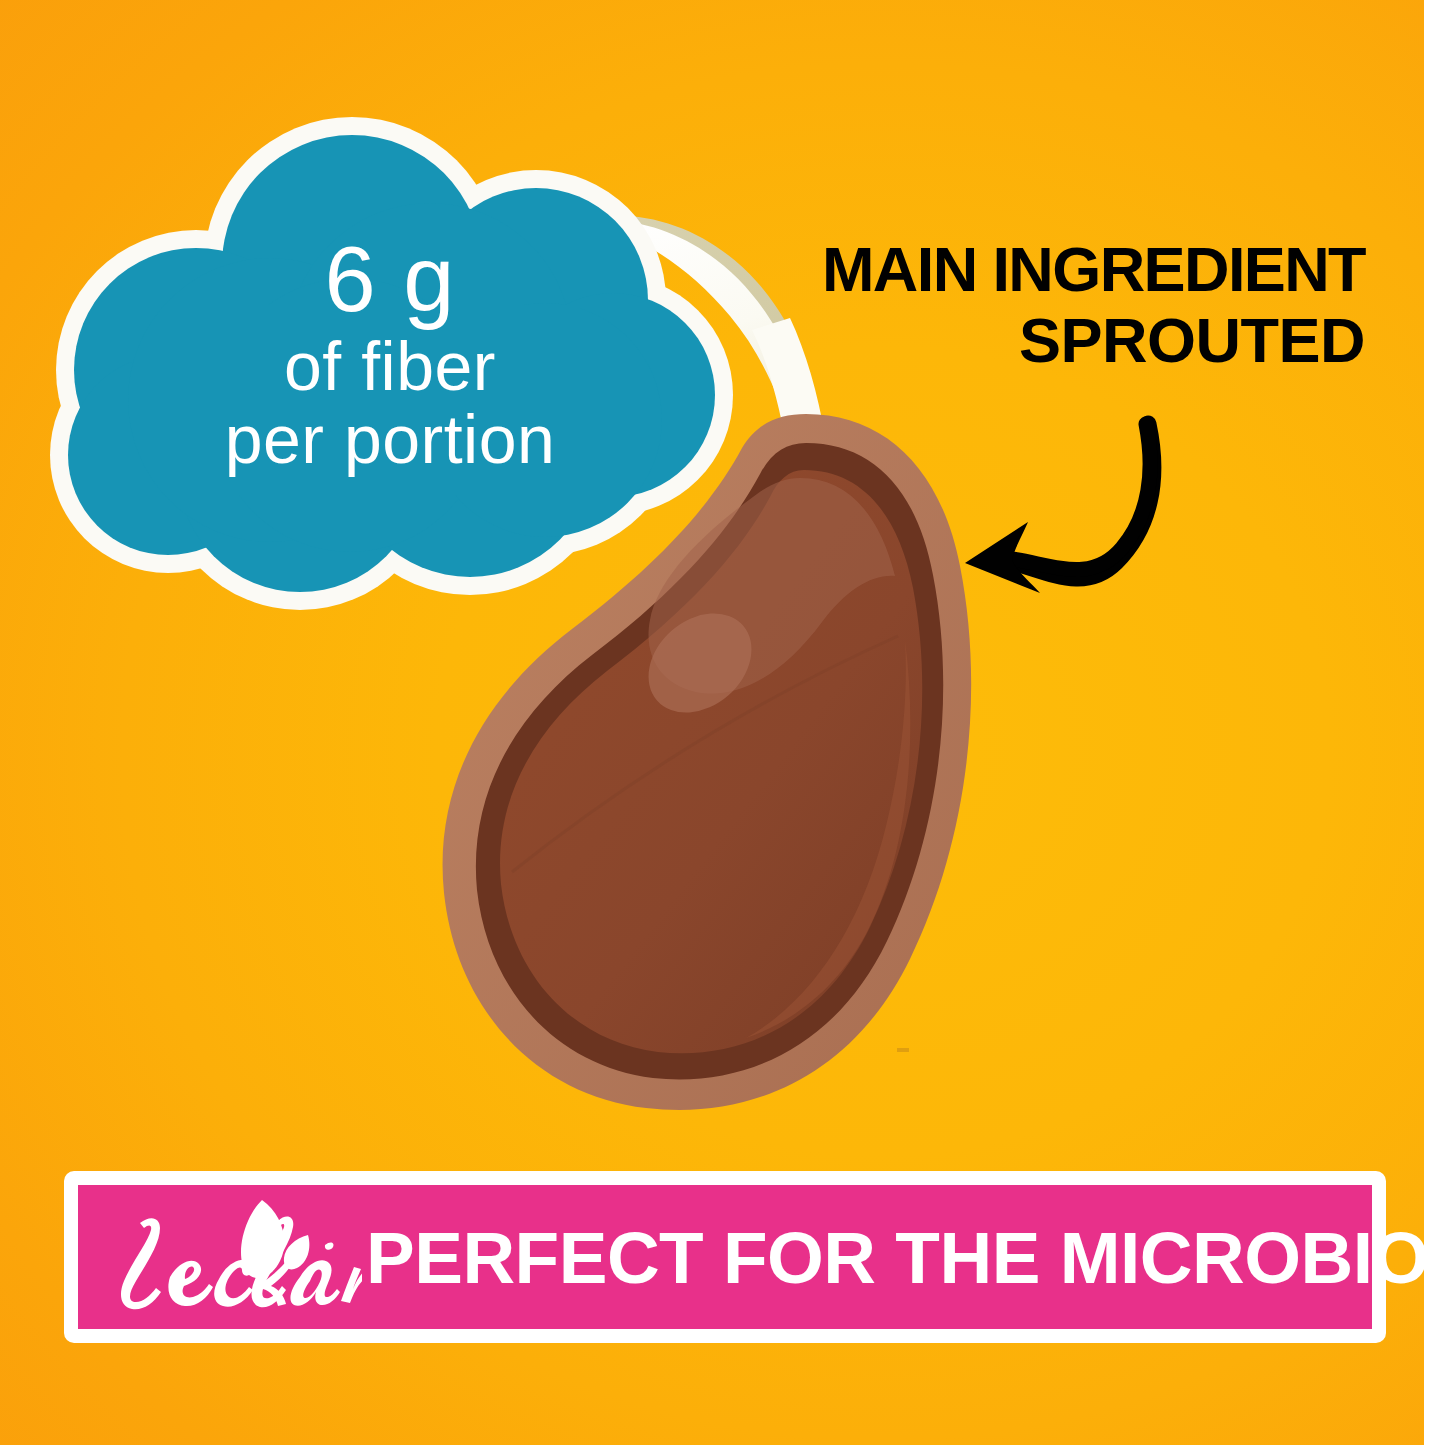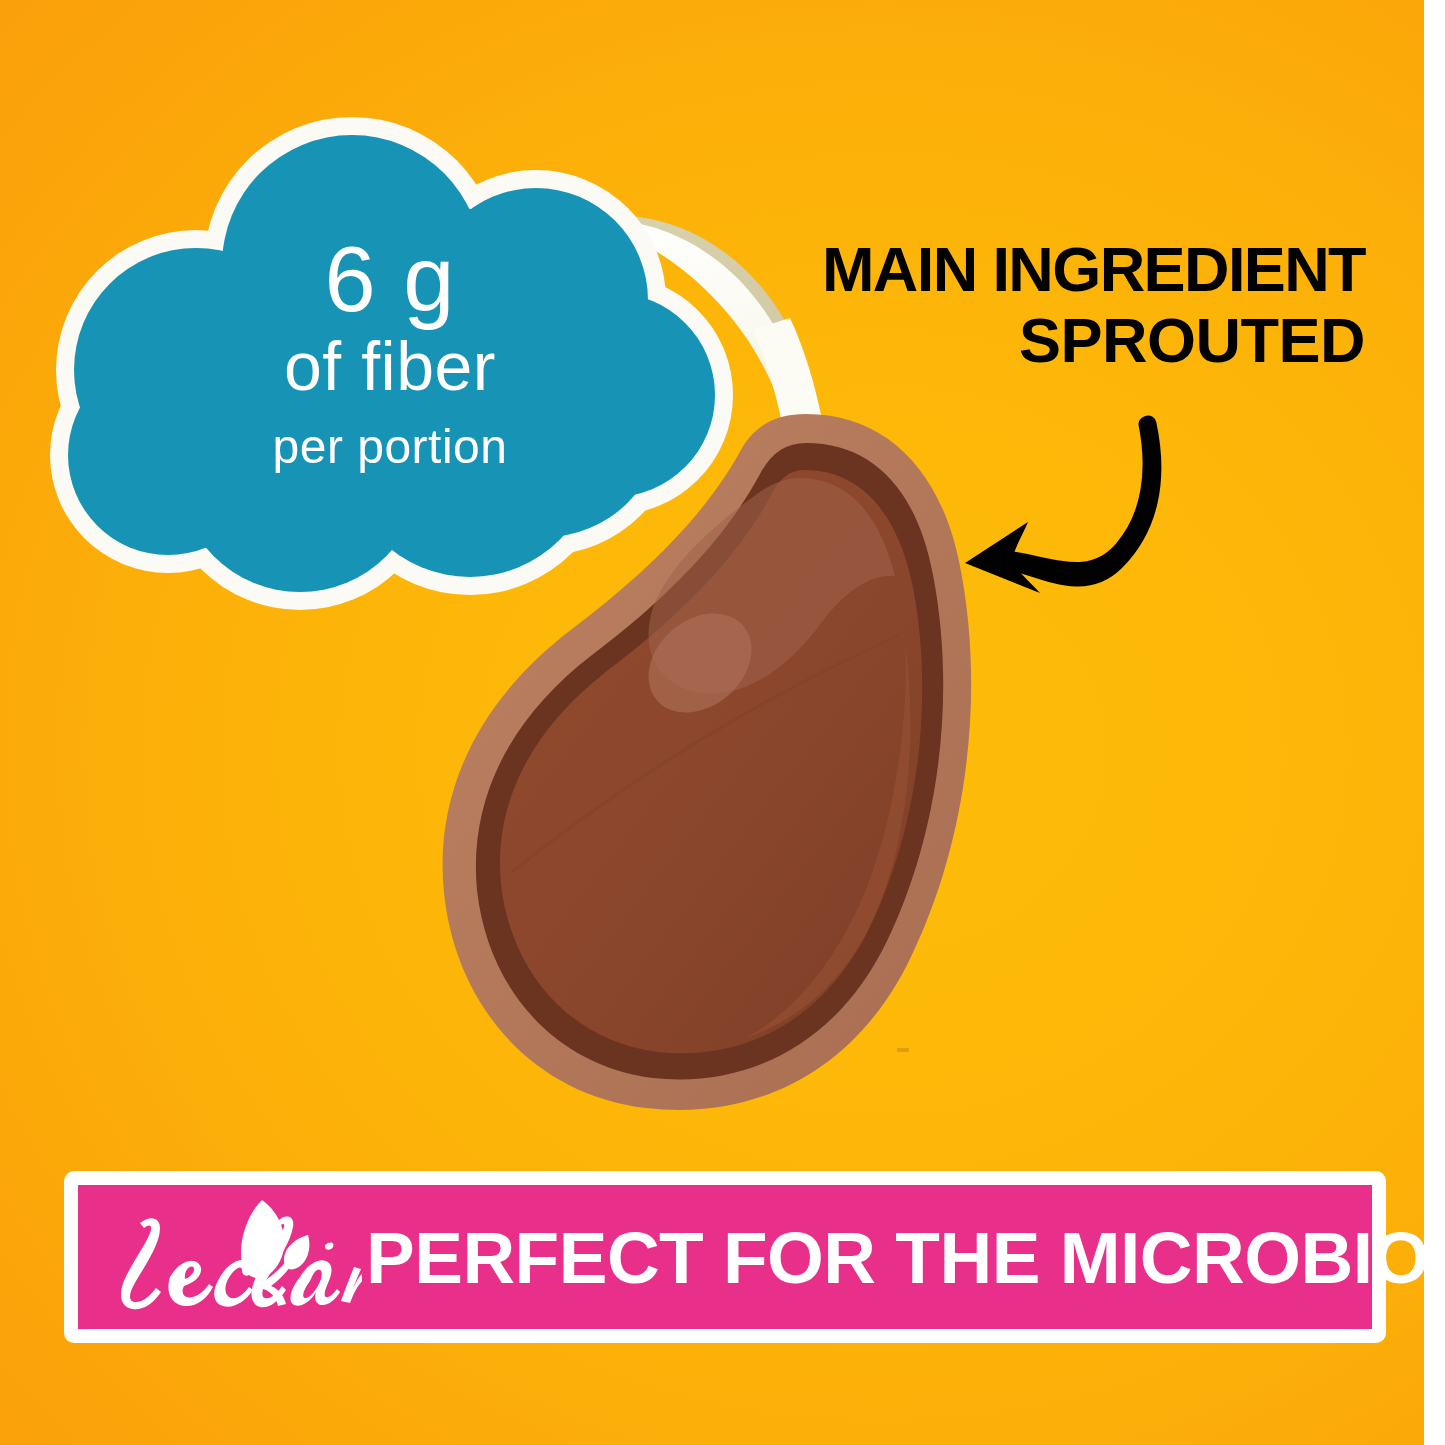--- a/index.html
+++ b/index.html
@@ -47,25 +47,25 @@
     display: block;
   }
   .cloud-line-2 {
     font-size: 68px;
     font-weight: 300;
     letter-spacing: 0.5px;
     display: block;
     margin-top: 4px;
   }
   .cloud-line-3 {
-    font-size: 48px;
+    font-size: 68px;
     font-weight: 300;
     letter-spacing: 0.5px;
     display: block;
-    margin-top: 21px;
+    margin-top: 3px;
   }
 
   
   #headline {
     position: absolute;
     left: 755px;
     top: 186px;
     width: 610px;
     text-align: right;
     color: #010101;

